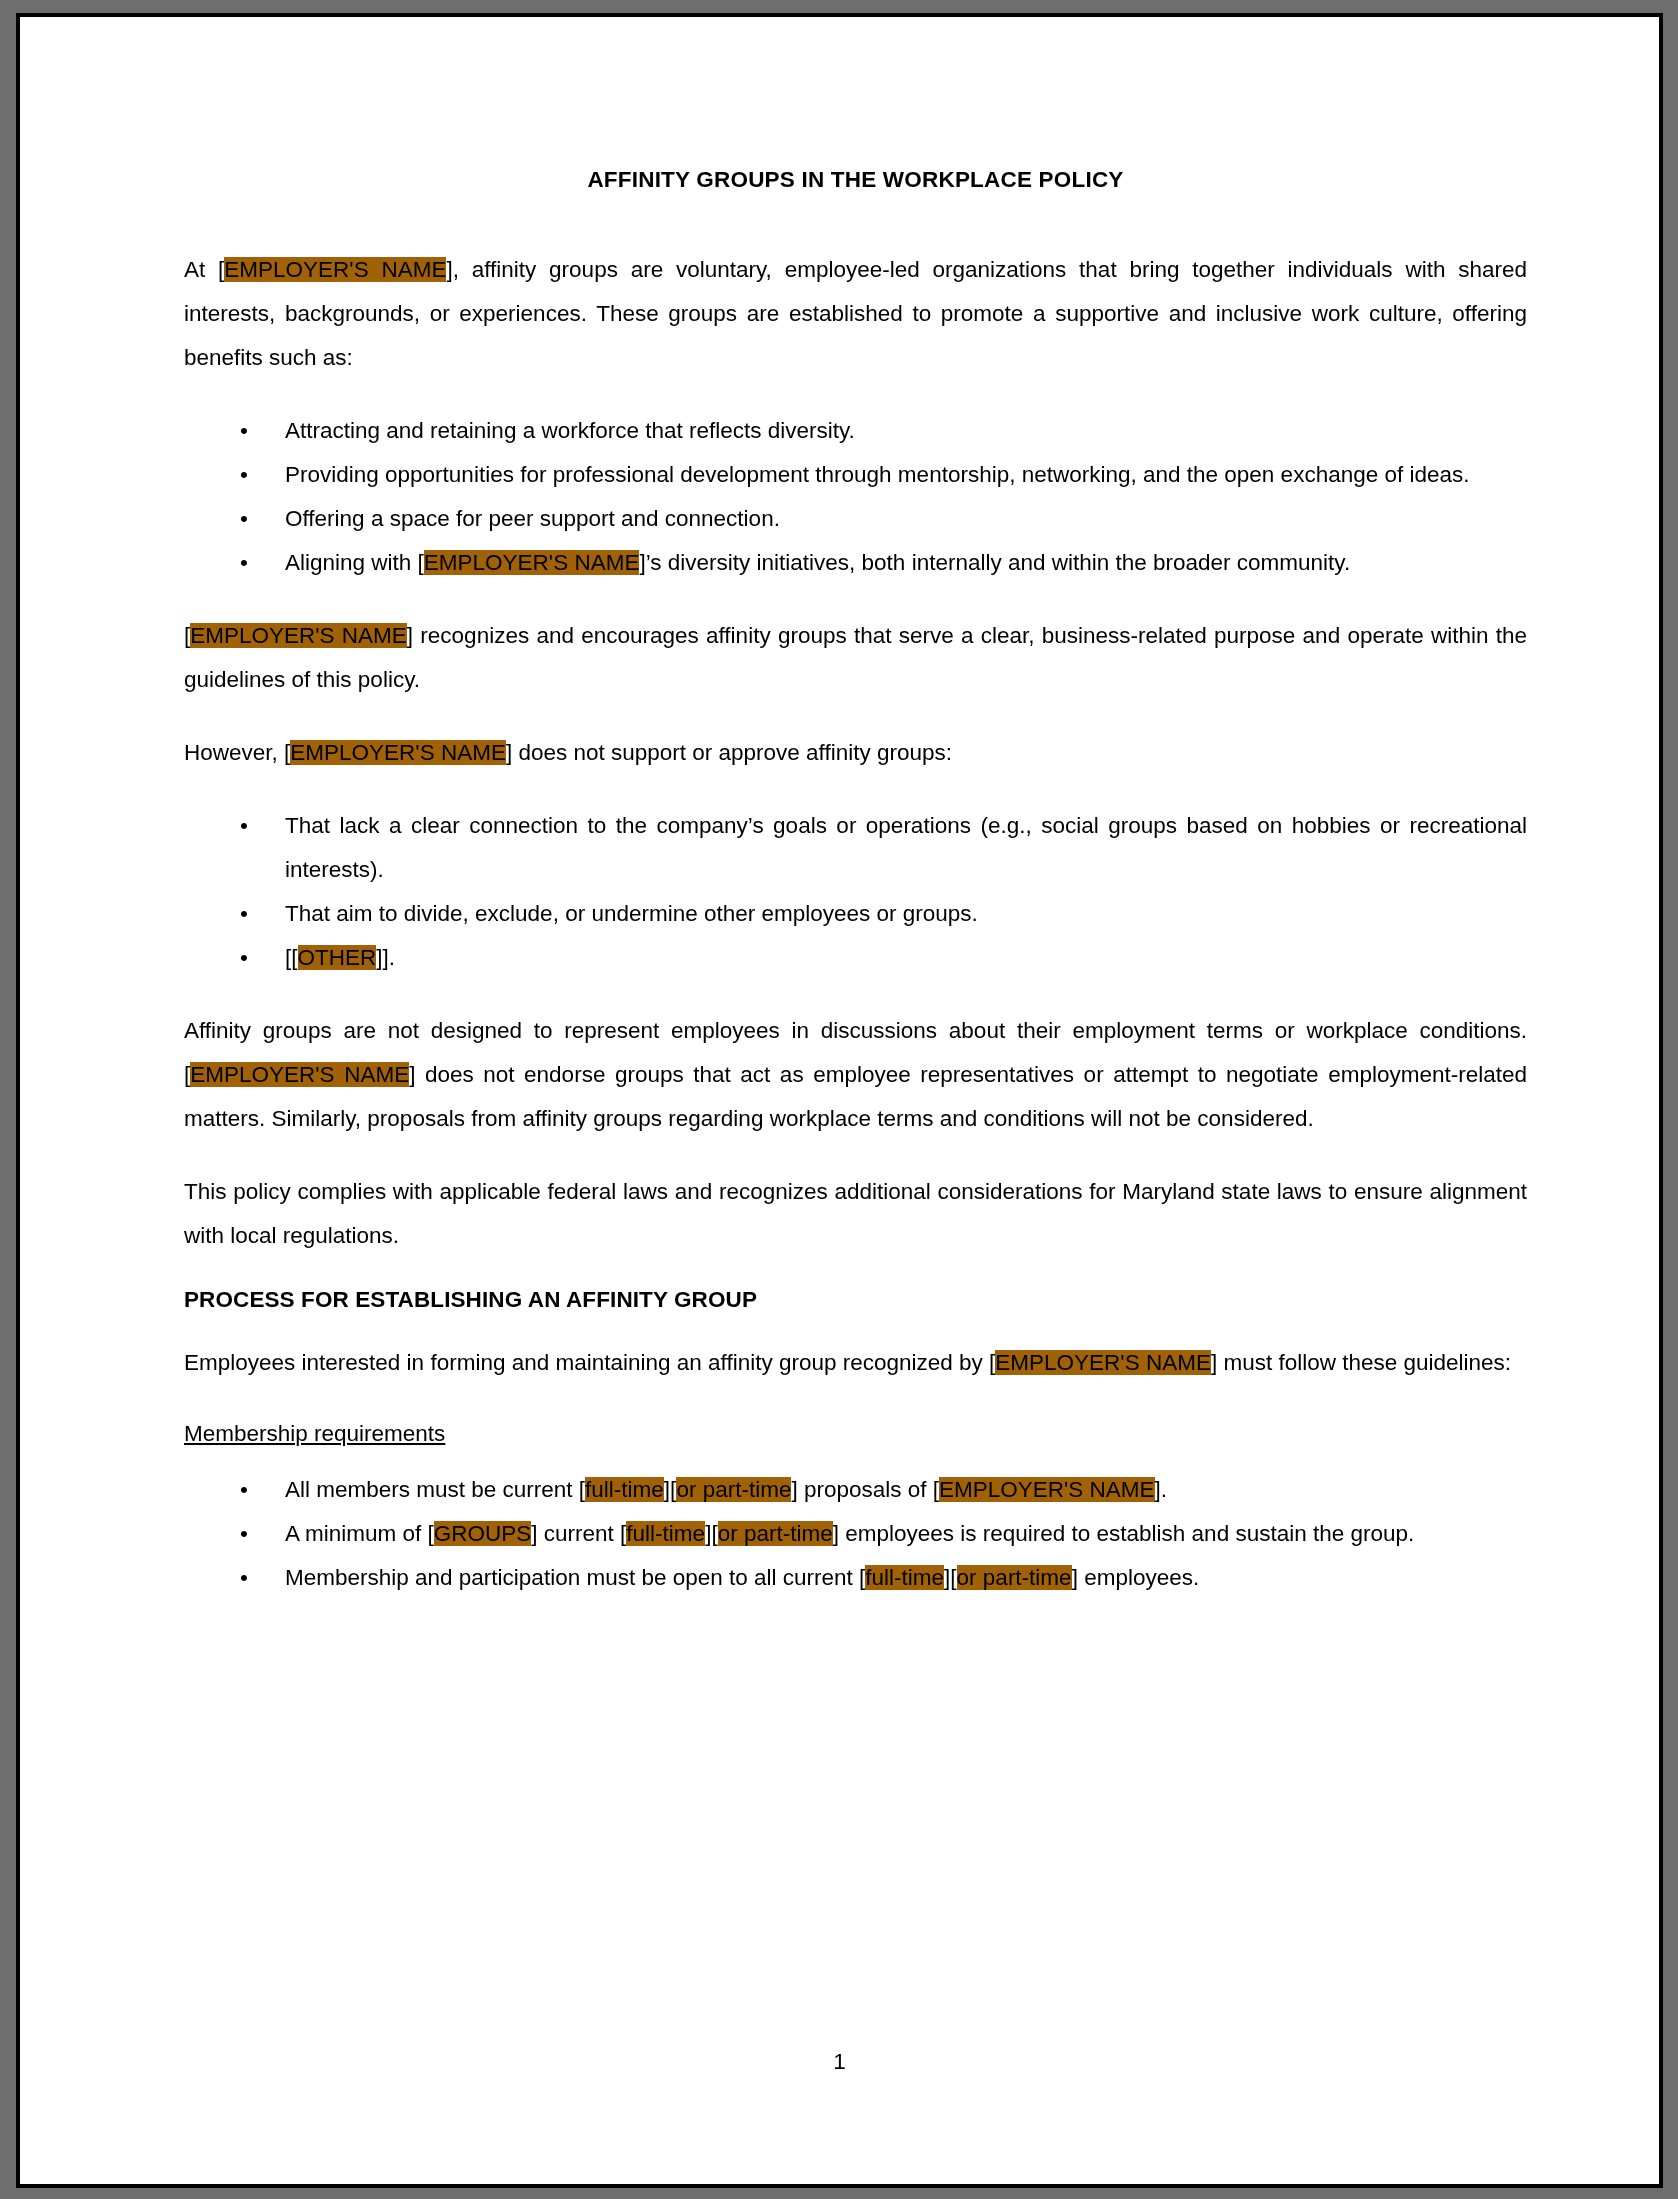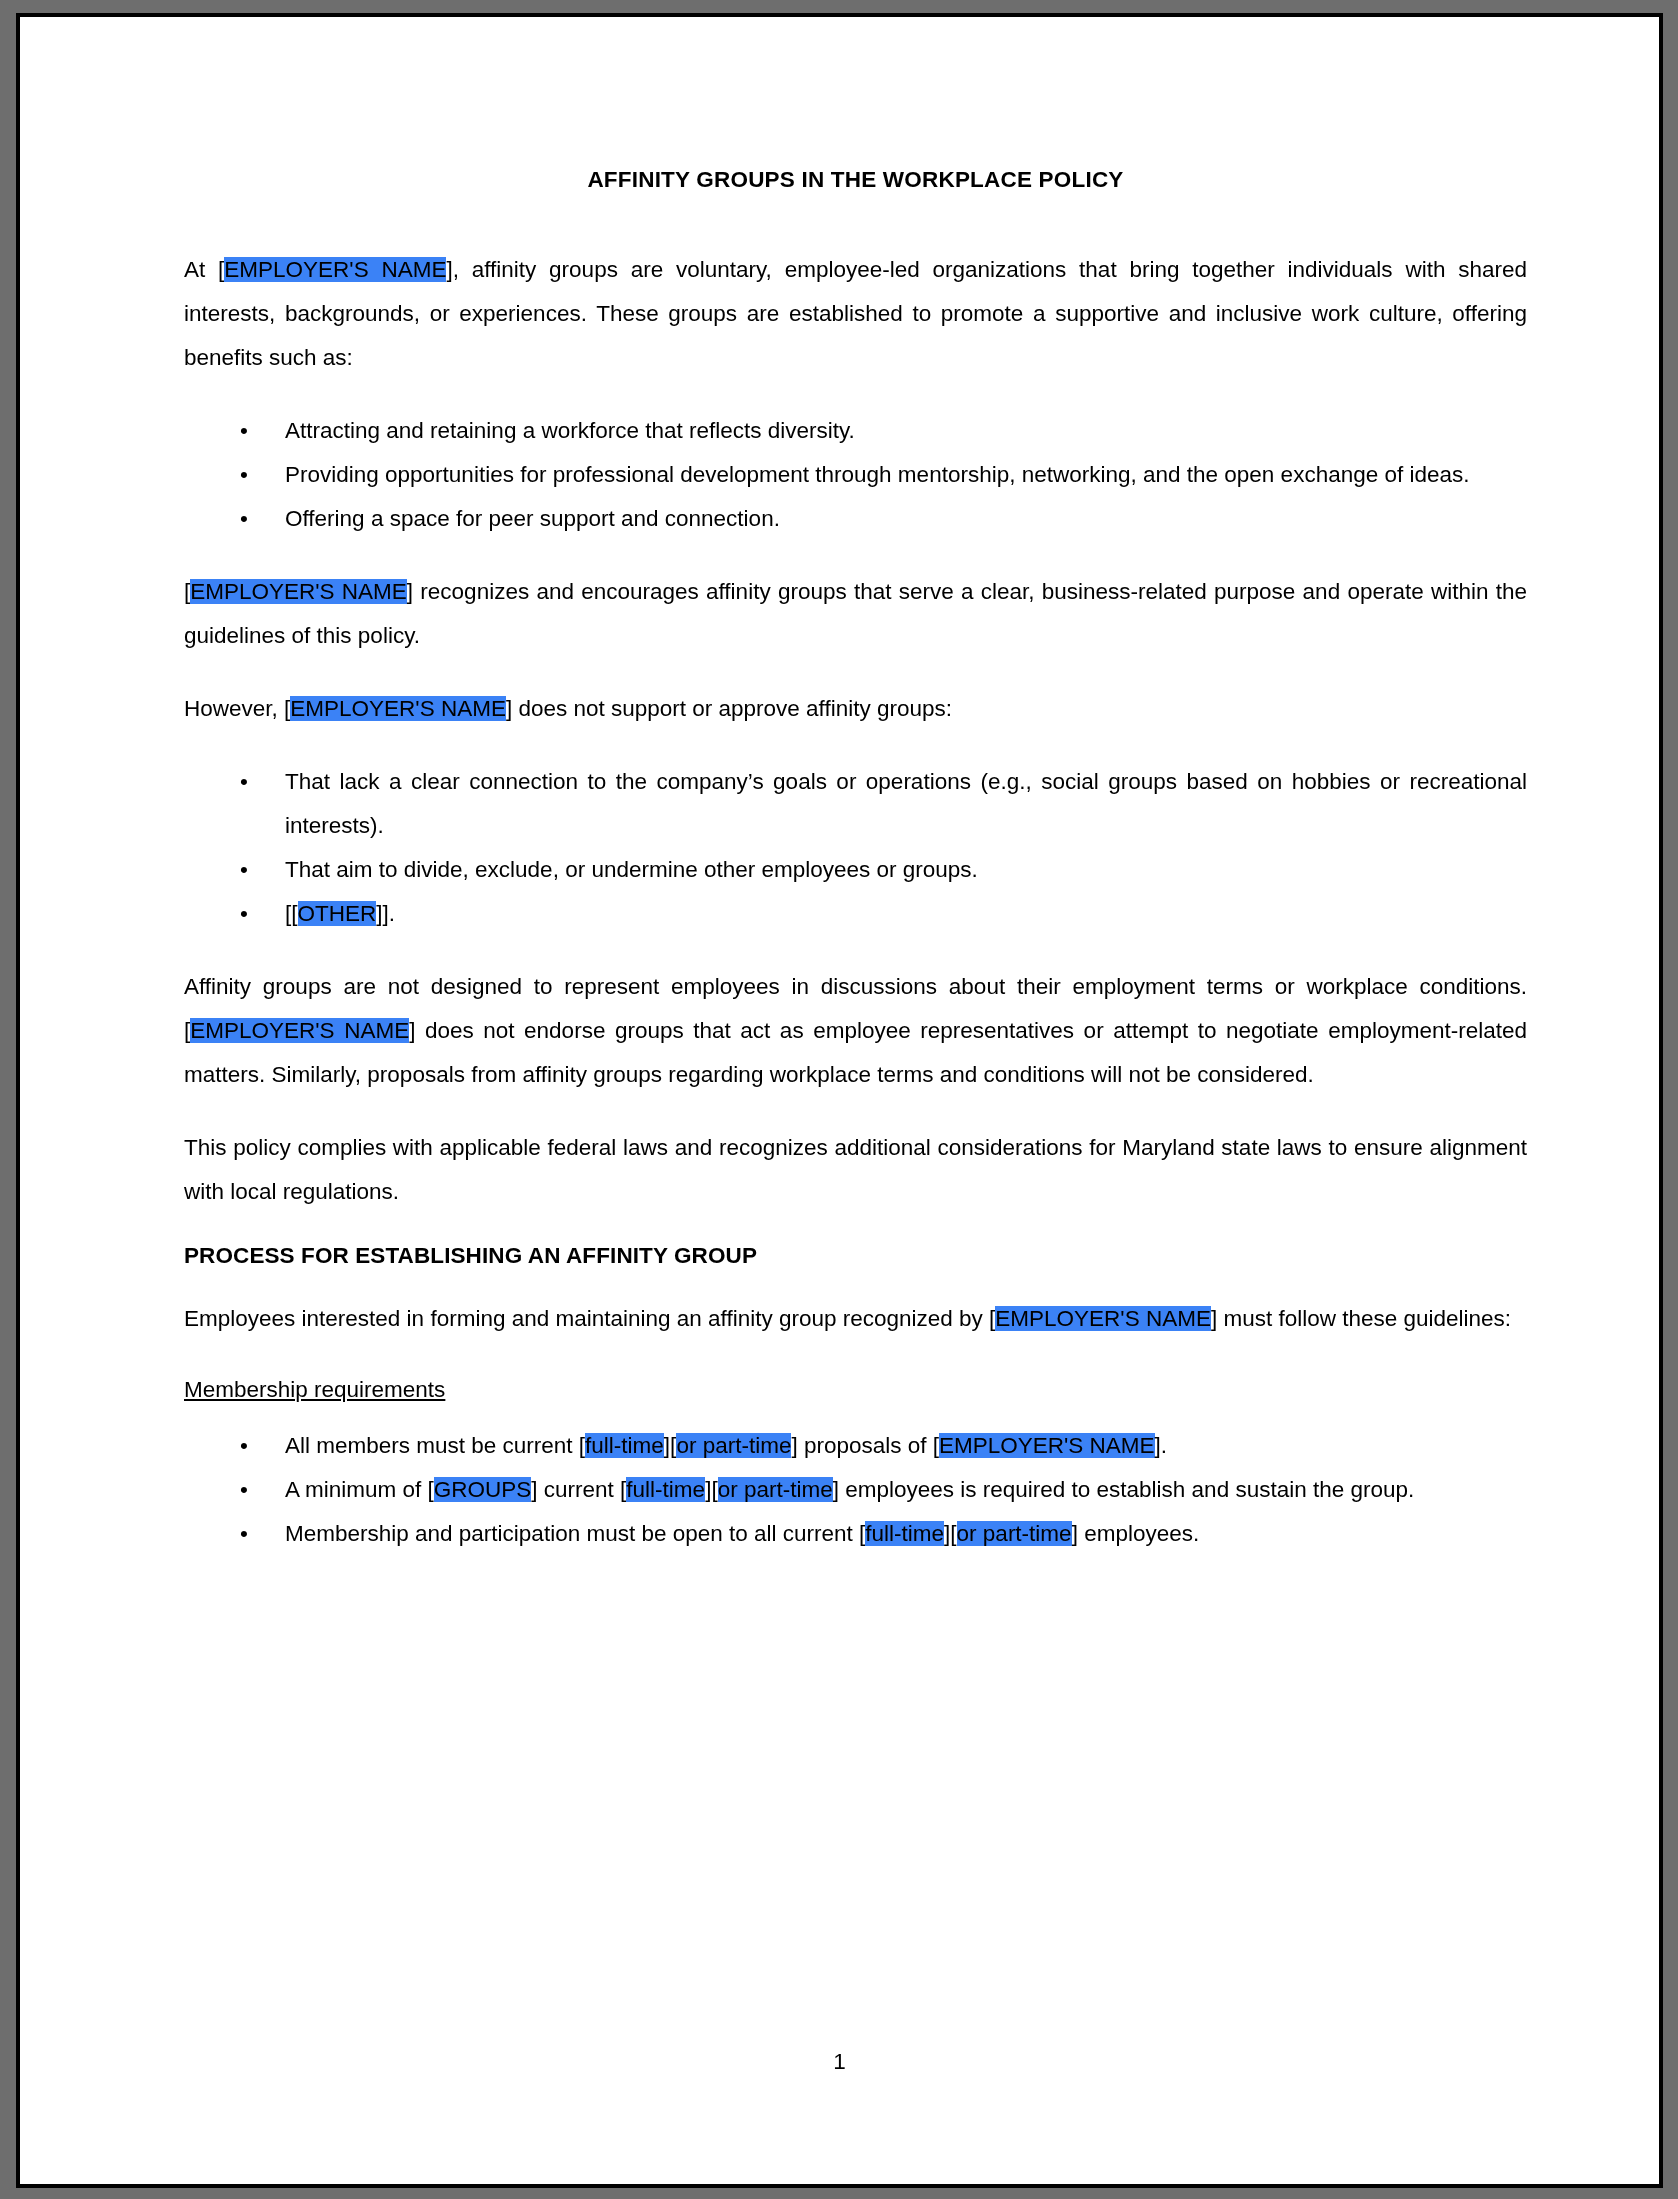--- a/index.html
+++ b/index.html
@@ -68,21 +68,21 @@
   }
   ul.bullets li::before {
     content: "\2022";
     position: absolute;
     left: 56px;
     top: 0;
     font-size: 22.5px;
     line-height: 44px;
   }
   .hl {
-    background: #3b82f6;
+    background: #a16207;
   }
   .underline-head {
     font-size: 22.5px;
     color: #000;
     text-decoration: underline;
     margin: 0 0 15px 0;
     line-height: 39px;
   }
   .page-number {
     position: absolute;
@@ -103,20 +103,21 @@
 
     <div class="doc-title">AFFINITY GROUPS IN THE WORKPLACE POLICY</div>
 
 
     <p class="para"><span>At [</span><span class="hl">EMPLOYER'S NAME</span><span>], affinity groups are voluntary, employee-led organizations that bring together individuals with shared interests, backgrounds, or experiences. These groups are established to promote a supportive and inclusive work culture, offering benefits such as:</span></p>
 
     <ul class="bullets">
       <li>Attracting and retaining a workforce that reflects diversity.</li>
       <li>Providing opportunities for professional development through mentorship, networking, and the open exchange of ideas.</li>
       <li class="nojustify">Offering a space for peer support and connection.</li>
+      <li><span>Aligning with [</span><span class="hl">EMPLOYER'S NAME</span><span>]’s diversity initiatives, both internally and within the broader community.</span></li>
     </ul>
 
     <p class="para"><span>[</span><span class="hl">EMPLOYER'S NAME</span><span>] recognizes and encourages affinity groups that serve a clear, business-related purpose and operate within the guidelines of this policy.</span></p>
 
     <p class="para nojustify"><span>However, [</span><span class="hl">EMPLOYER'S NAME</span><span>] does not support or approve affinity groups:</span></p>
 
     <ul class="bullets">
       <li>That lack a clear connection to the company’s goals or operations (e.g., social groups based on hobbies or recreational interests).</li>
       <li class="nojustify">That aim to divide, exclude, or undermine other employees or groups.</li>
       <li class="nojustify"><span>[[</span><span class="hl">OTHER</span><span>]].</span></li>

